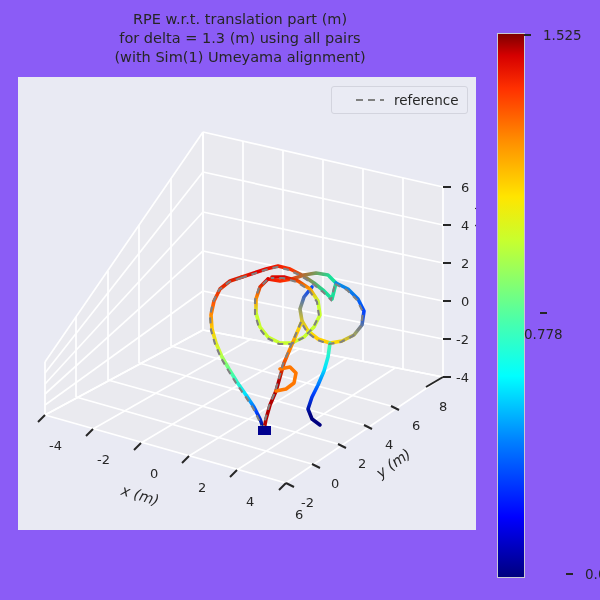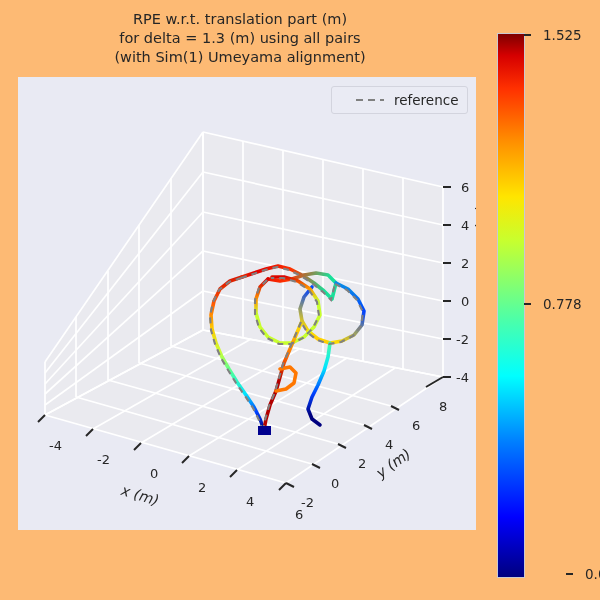--- a/index.html
+++ b/index.html
@@ -3,21 +3,21 @@
 <meta charset="utf-8">
 <style>
   html,body{margin:0;padding:0;}
   body{
     width:600px;height:600px;
     background:#ffffff;
     font-family:"DejaVu Sans", sans-serif;
     overflow:hidden;
     position:relative;
   }
-  #figure{position:absolute;left:0;top:0;width:600px;height:600px;background:#fdba74;}
+  #figure{position:absolute;left:0;top:0;width:600px;height:600px;background:#8b5cf6;}
 
   
   #title{
     position:absolute;left:0;top:10px;width:480px;
     text-align:center;color:#262626;font-size:14.5px;line-height:19px;
   }
   #title div{white-space:nowrap;}
 
   
   #axes{
@@ -259,21 +259,21 @@
     </svg>
     <span class="ltext">reference</span>
   </div>
 
   <div id="cbar"></div>
 
   <div class="cbtick" style="top:27px;">
     <span class="dash"></span>
     <span class="val">1.525</span>
   </div>
-  <div class="cbtick" style="top:296px;">
+  <div class="cbtick" style="top:312px;flex-direction:column;">
     <span class="dash"></span>
     <span class="val">0.778</span>
   </div>
   <div class="cbtick" style="top:566px;padding-left:42px;">
     <span class="dash"></span>
     <span class="val">0.031</span>
   </div>
 
 </div>
 

